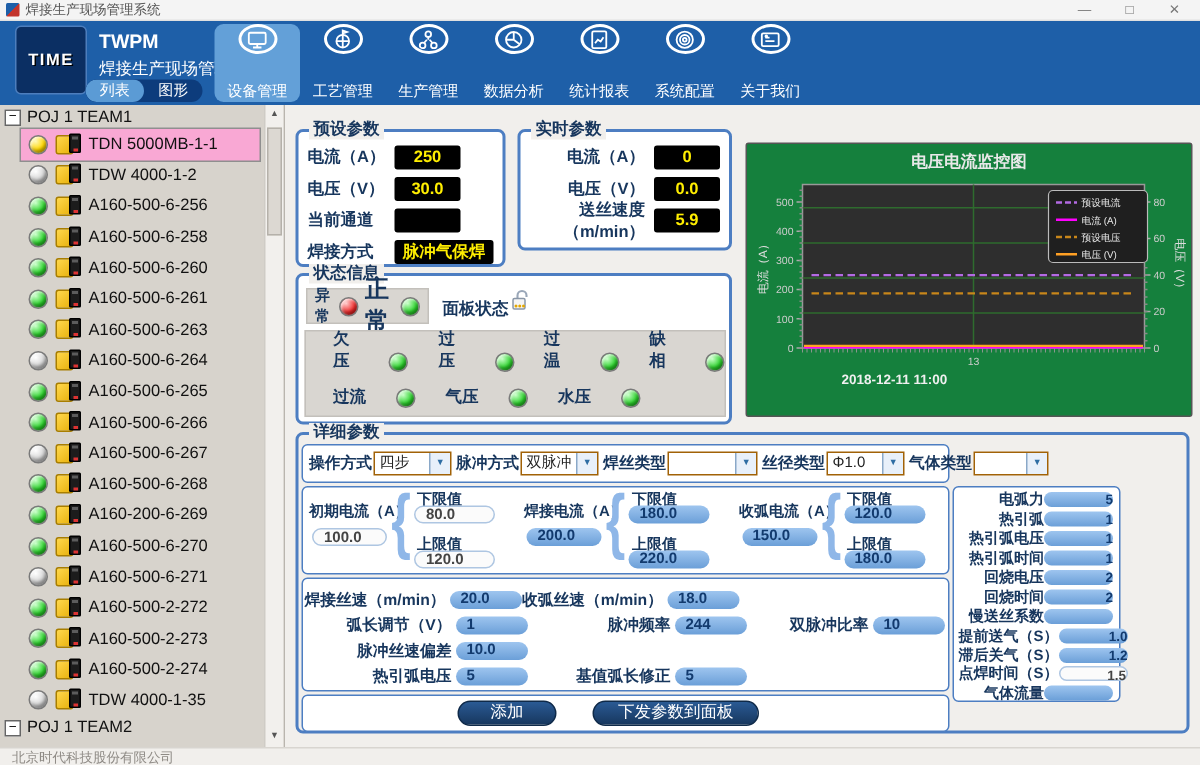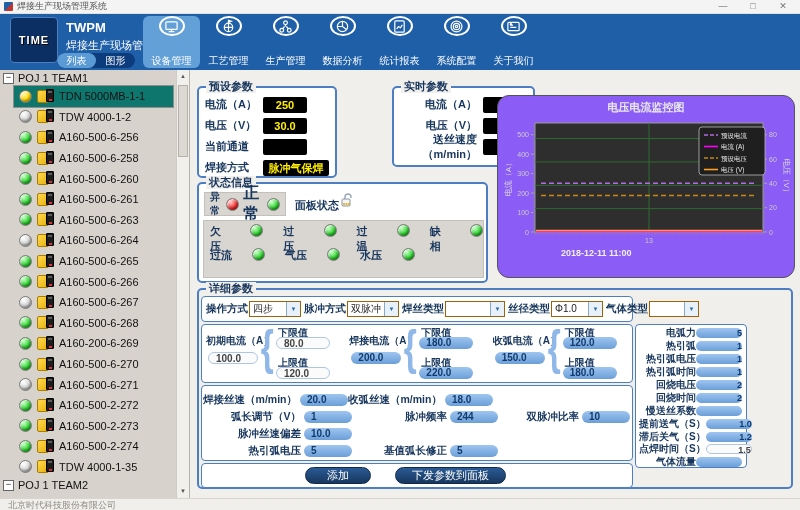--- a/index.html
+++ b/index.html
@@ -28,21 +28,21 @@
             gap:18px;color:#fff;font-size:10px;border-radius:6px;cursor:default;}
   .nav-item.active{background:#63a0d8;}
   .nav-ico{width:26px;height:26px;border:2px solid #fff;border-radius:50%;display:flex;align-items:center;justify-content:center;box-sizing:border-box;}
   .nav-ico svg{width:15px;height:15px;stroke:#fff;fill:none;stroke-width:1.3;}
   
   .sidebar{position:absolute;left:0;top:70px;width:190px;height:428px;background:#d7d3cc;border-right:1px solid #b9b5ae;box-sizing:border-box;}
   .tree-group{display:flex;align-items:center;gap:4px;height:16px;padding-left:3px;font-size:11px;color:#111;}
   .expander{width:9px;height:9px;border:1px solid #666;background:#fff;font-size:9px;line-height:7px;text-align:center;color:#111;flex:0 0 9px;}
   .expander::before{content:"−";}
   .tree-item{height:20.6px;display:flex;align-items:center;gap:5px;margin:0 16px 0 14px;padding-left:5px;cursor:default;}
-  .tree-item.selected{background:#0f766e;box-shadow:0 0 0 1px #8f8f8f;}
+  .tree-item.selected{background:#f9a8d4;box-shadow:0 0 0 1px #8f8f8f;}
   .tree-label{font-size:11px;color:#111;white-space:nowrap;}
   .led{width:11px;height:11px;border-radius:50%;display:inline-block;border:1px solid #7a7a7a;flex:0 0 11px;
        box-shadow:inset -1px -2px 2px rgba(0,0,0,.3), inset 1px 1px 2px rgba(255,255,255,.8);}
   .led.green{background:radial-gradient(circle at 35% 30%,#c6ffc6,#2fd32f 55%,#0d8f0d);}
   .led.red{background:radial-gradient(circle at 35% 30%,#ffc9c9,#f03030 55%,#a80000);}
   .led.gray{background:radial-gradient(circle at 35% 30%,#ffffff,#d4d4d4 55%,#9a9a9a);}
   .led.yellow{background:radial-gradient(circle at 35% 30%,#fff7b0,#ffd700 55%,#bb9a00);}
   .welder{width:17px;height:15px;position:relative;flex:0 0 17px;}
   .welder .body{position:absolute;left:0;top:1px;width:12px;height:13px;background:linear-gradient(135deg,#ffd84d,#e8b10c);
                 border:1px solid #a87e00;border-radius:2px;box-sizing:border-box;}
@@ -61,26 +61,26 @@
   .panel{position:absolute;border:2px solid #4d7ec2;border-radius:5px;background:#fff;box-sizing:border-box;}
   .panel.transparent{background:transparent;}
   .panel-label{position:absolute;top:-8px;left:7px;background:#f1efec;padding:0 3px;font-size:11px;font-weight:bold;color:#17365d;line-height:13px;}
   .kv-row{display:flex;align-items:center;height:21px;padding:0 6px;}
   .kv-label{color:#17365d;font-size:11px;font-weight:bold;}
   #preset-rows .kv-label{width:58px;flex:0 0 58px;}
   #realtime-rows .kv-label{flex:1;text-align:right;margin-right:6px;}
   .lcd{background:#000;color:#ffee00;font-weight:bold;font-size:11px;height:16px;line-height:16px;text-align:center;width:44px;border-radius:2px;}
   .lcd.lcd-wide{width:68px;}
   .gray-box{position:absolute;background:#d9d6d1;border:1px solid #c3c0bb;box-sizing:border-box;}
-  .alarm-row{display:flex;align-items:flex-start;gap:20px;height:24px;padding-left:6px;}
+  .alarm-row{display:flex;align-items:flex-end;gap:20px;height:24px;padding-left:18px;}
   .alarm-label{color:#17365d;font-size:11px;font-weight:bold;}
   .inline-led-row{display:flex;align-items:center;gap:4px;height:100%;padding:0 5px;}
   
-  .chart-panel{position:absolute;left:497px;top:95px;width:298px;height:183px;background:#8b5cf6;border:1px solid #555;
-               border-radius:12px;box-sizing:border-box;}
+  .chart-panel{position:absolute;left:497px;top:95px;width:298px;height:183px;background:#15803d;border:1px solid #555;
+               border-radius:2px;box-sizing:border-box;}
   .chart-title{position:absolute;top:4px;left:0;width:100%;text-align:center;color:#e8e8e8;font-size:11px;font-weight:bold;}
   
   .inner-box{position:absolute;background:#fff;border:1px solid #4d7ec2;border-radius:4px;box-sizing:border-box;}
   .dd-strip{display:flex;align-items:center;gap:3px;padding:0 4px;height:100%;}
   .dd-group{display:flex;align-items:center;gap:1px;}
   .dd-label{color:#17365d;font-size:10.5px;font-weight:bold;white-space:nowrap;}
   .dd{height:16px;border:1px solid #a16207;background:#fff;display:flex;align-items:stretch;box-sizing:border-box;}
   .dd-value{flex:1;font-size:10px;color:#222;line-height:14px;padding-left:3px;overflow:hidden;white-space:nowrap;}
   .dd-arrow{width:13px;background:#e8f0fa;border-left:1px solid #8aa8c8;color:#2e6da4;font-size:6px;text-align:center;line-height:14px;}
   .dd-arrow::before{content:"▼";}
@@ -428,21 +428,21 @@
         <span class="kv-label">当前通道</span>
         <span class="lcd"></span>
       </div>
       <div class="kv-row">
         <span class="kv-label">焊接方式</span>
         <span class="lcd lcd-wide">脉冲气保焊</span>
       </div>
     </div>
 </div>
 
-<div class="panel" style="left:345px;top:86px;width:143px;height:81px;margin-left:47px;">
+<div class="panel" style="left:345px;top:86px;width:143px;height:81px;">
   <span class="panel-label">实时参数</span>
   <div id="realtime-rows" style="padding-top:6px;">
       <div class="kv-row">
         <span class="kv-label">电流（A）</span>
         <span class="lcd">0</span>
       </div>
       <div class="kv-row">
         <span class="kv-label">电压（V）</span>
         <span class="lcd">0.0</span>
       </div>

